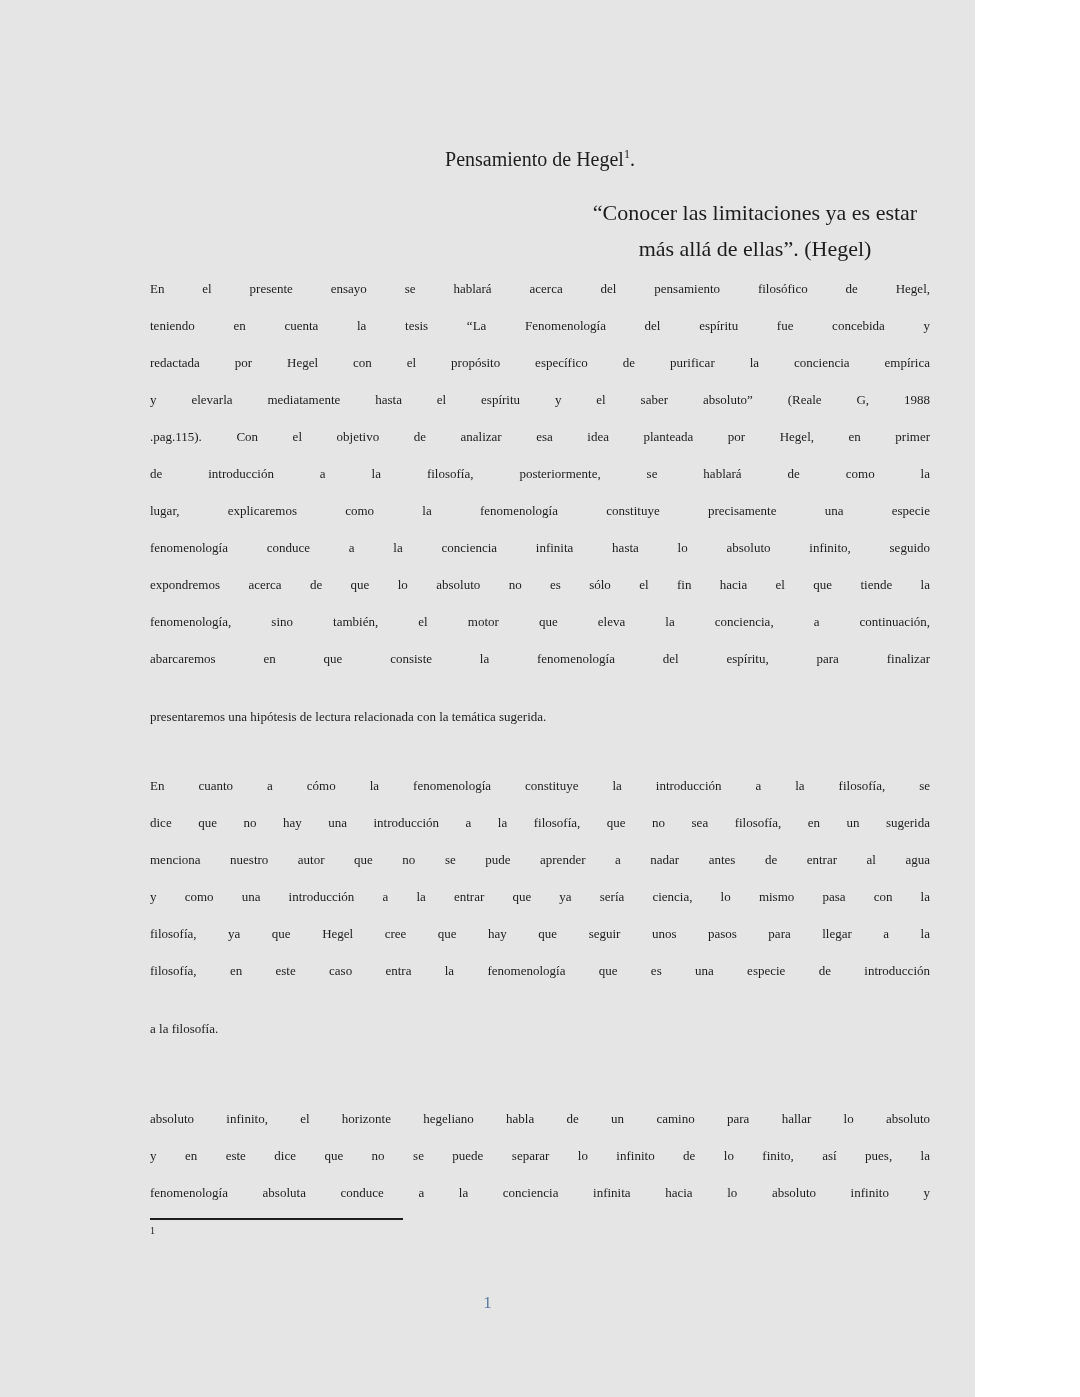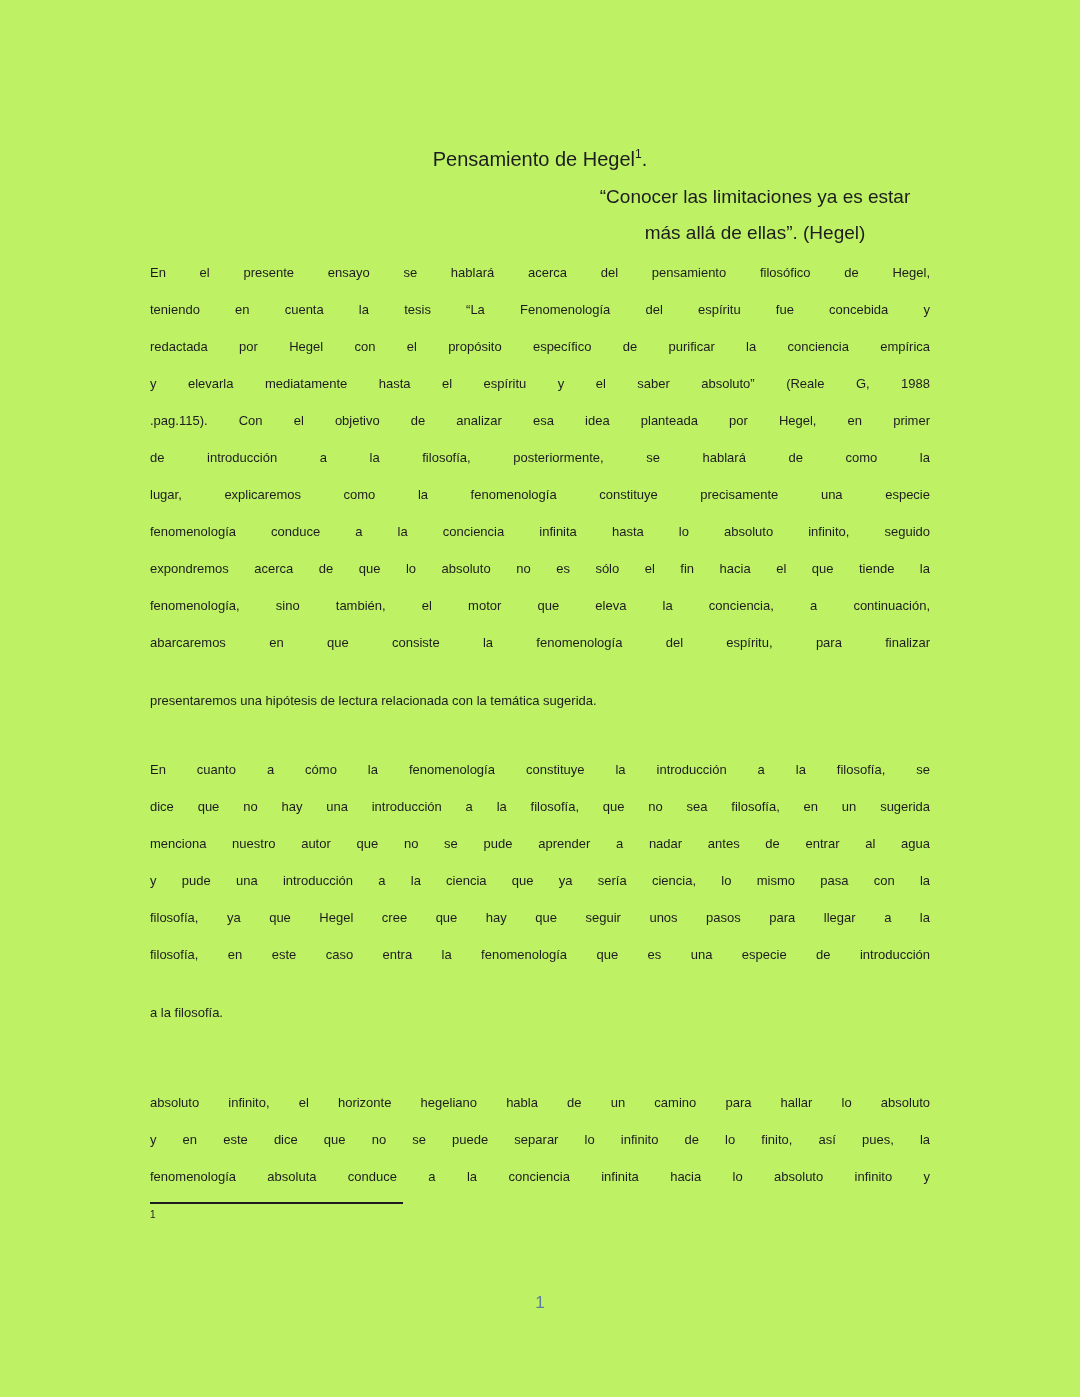--- a/index.html
+++ b/index.html
@@ -2,25 +2,25 @@
 <html><head>
 <meta charset="utf-8">
 <style>
   html, body {
     margin: 0;
     padding: 0;
     background: #ffffff;
   }
   .page {
     position: relative;
-    width: 1080px;
+    width: 975px;
     height: 1397px;
-    background: #bef264;
+    background: #e5e5e5;
     overflow: hidden;
-    font-family: Liberation Sans, sans-serif;
+    font-family: Liberation Serif, serif;
     color: #1d1d1f;
   }
   .content {
     position: absolute;
     left: 150px;
     top: 0;
     width: 780px;
   }
   .doc-title {
     margin: 147px 0 0 0;
@@ -29,23 +29,23 @@
     font-weight: normal;
     text-align: center;
     color: #1d1d1f;
   }
   .doc-title sup {
     font-size: 12px;
     vertical-align: super;
     line-height: 0;
   }
   .epigraph {
-    margin: 8px 0 0 auto;
+    margin: 24px 0 0 auto;
     width: 350px;
-    font-size: 19px;
+    font-size: 22px;
     line-height: 36px;
   }
   .epigraph .line {
     text-align: center;
   }
   .para {
     margin-top: 32px;
     font-size: 13px;
     line-height: 37px;
   }
@@ -109,21 +109,21 @@
         <div class="line">expondremos acerca de que lo absoluto no es sólo el fin hacia el que tiende la</div>
         <div class="line">fenomenología, sino también, el motor que eleva la conciencia, a continuación,</div>
         <div class="line">abarcaremos en que consiste la fenomenología del espíritu, para finalizar</div>
         <div class="line">presentaremos una hipótesis de lectura relacionada con la temática sugerida.</div>
       </div>
 
     <div class="para last-left">
         <div class="line">En cuanto a cómo la fenomenología constituye la introducción a la filosofía, se</div>
         <div class="line">dice que no hay una introducción a la filosofía, que no sea filosofía, en un sugerida</div>
         <div class="line">menciona nuestro autor que no se pude aprender a nadar antes de entrar al agua</div>
-        <div class="line">y pude una introducción a la ciencia que ya sería ciencia, lo mismo pasa con la</div>
+        <div class="line">y como una introducción a la entrar que ya sería ciencia, lo mismo pasa con la</div>
         <div class="line">filosofía, ya que Hegel cree que hay que seguir unos pasos para llegar a la</div>
         <div class="line">filosofía, en este caso entra la fenomenología que es una especie de introducción</div>
         <div class="line">a la filosofía.</div>
       </div>
 
     <div class="para para-third">
         <div class="line">absoluto infinito, el horizonte hegeliano habla de un camino para hallar lo absoluto</div>
         <div class="line">y en este dice que no se puede separar lo infinito de lo finito, así pues, la</div>
         <div class="line">fenomenología absoluta conduce a la conciencia infinita hacia lo absoluto infinito y</div>
       </div>

